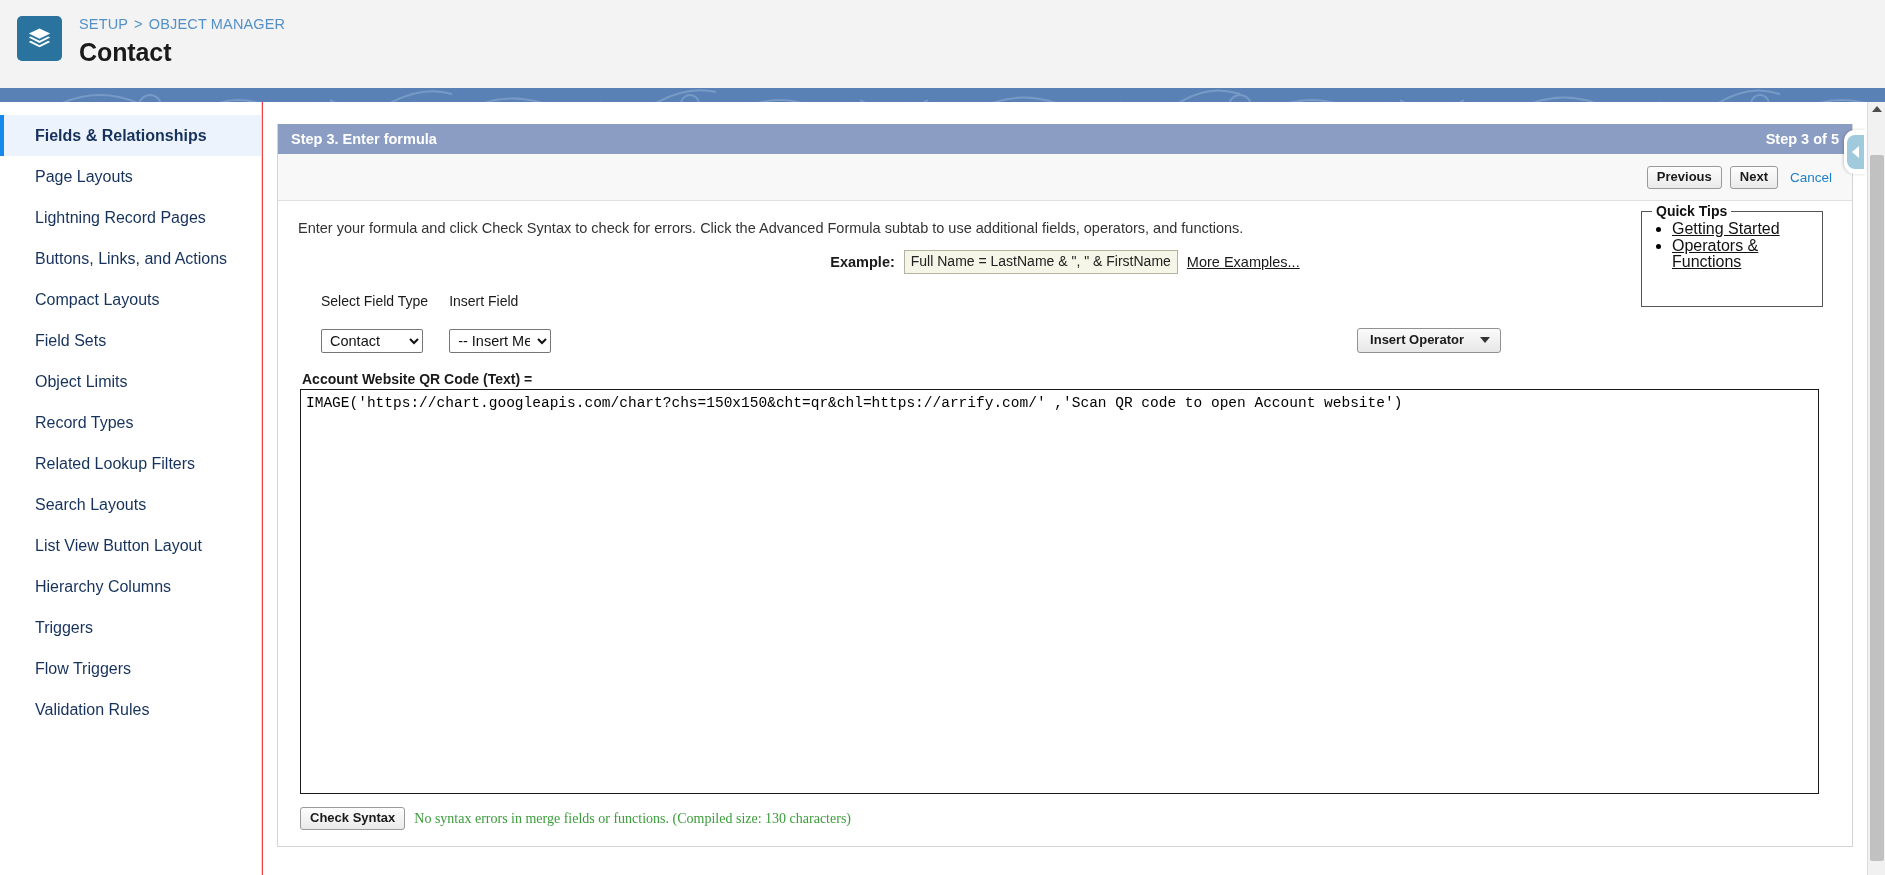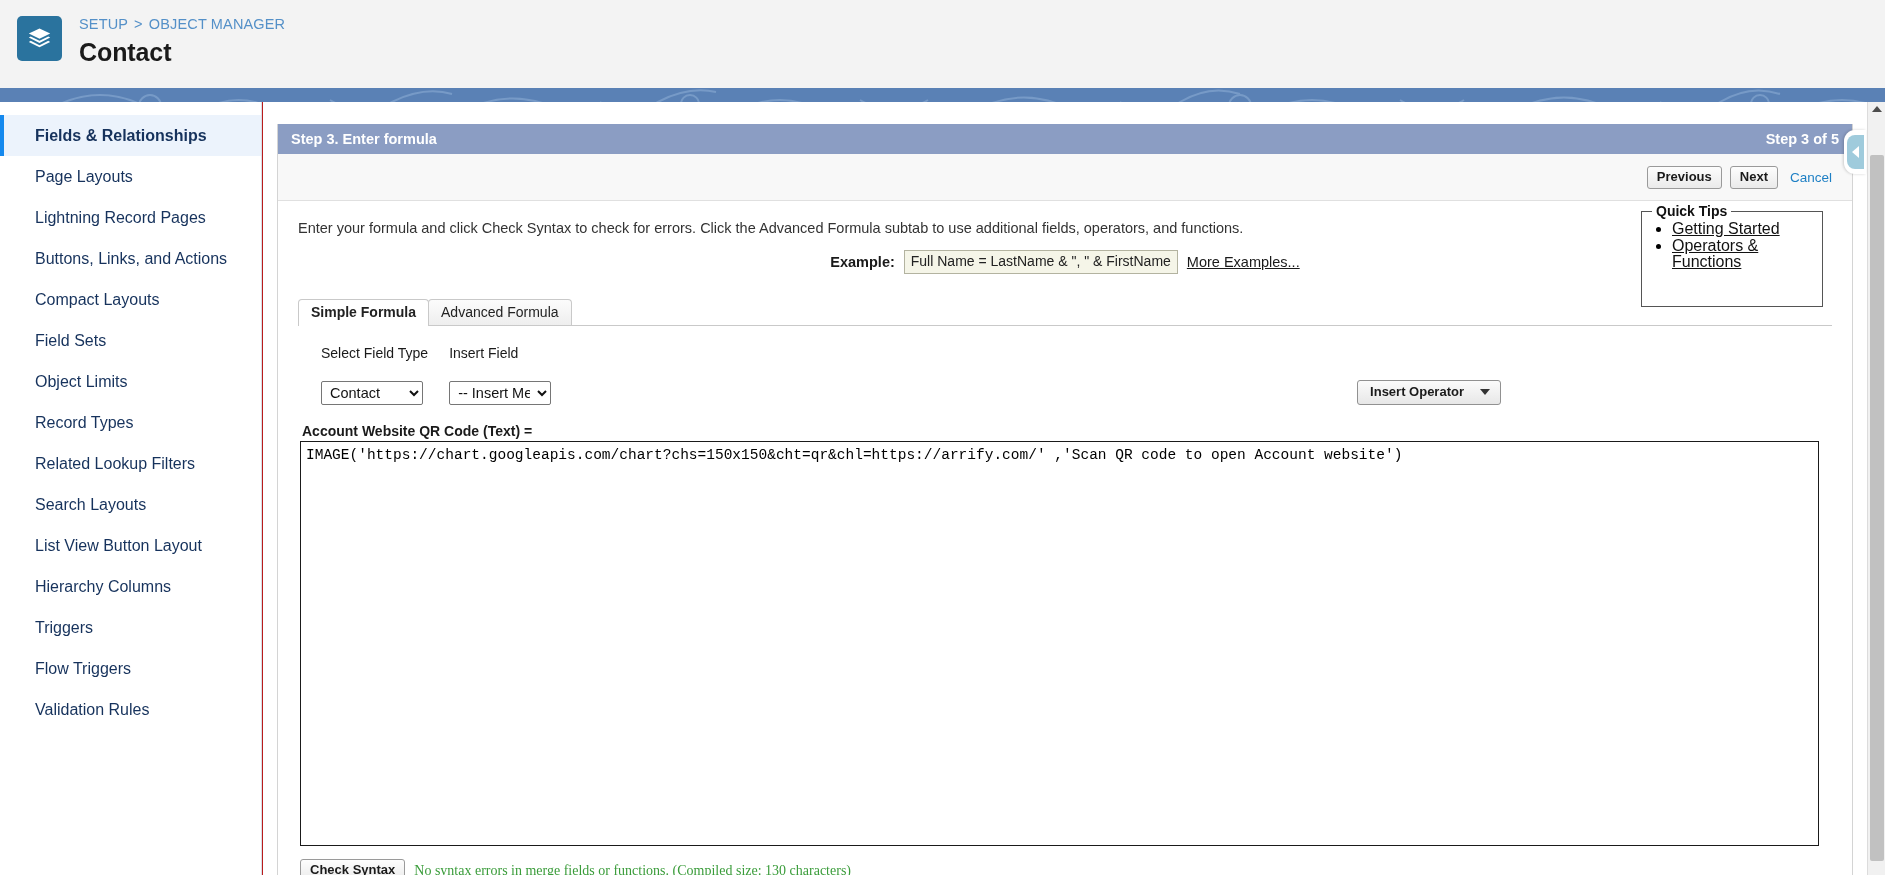--- a/index.html
+++ b/index.html
@@ -5,21 +5,21 @@
 <style>
   * { box-sizing: border-box; }
   html, body {
     margin: 0; padding: 0;
     width: 1885px; height: 875px;
     overflow: hidden;
     background: #ffffff;
     font-family: "Liberation Sans", sans-serif;
     -webkit-font-smoothing: antialiased;
   }
-  .page { position: relative; width: 1885px; height: 875px; background: #b91c1c; }
+  .page { position: relative; width: 1885px; height: 875px; background: #ef4444; }
 
   
   .app-header {
     position: absolute; top: 0; left: 0; width: 1885px; height: 93px;
     background: #f3f3f3;
   }
   .header-inner { display: flex; align-items: flex-start; padding: 13px 0 0 17px; }
   .app-icon {
     width: 45px; height: 45px; border-radius: 5px;
     background: #2a739e; flex: none;
@@ -328,24 +328,20 @@
         </fieldset>
 
         <div class="instruct">Enter your formula and click Check Syntax to check for errors. Click the Advanced Formula subtab to use additional fields, operators, and functions.</div>
 
         <div class="example-row">
           <span class="example-label">Example:</span>
           <span class="example-box">Full Name = LastName &amp; ", " &amp; FirstName</span>
           <span class="example-more">More Examples...</span>
         </div>
 
-        <div class="tabs">
-          <div class="tab active">Simple Formula</div>
-          <div class="tab">Advanced Formula</div>
-        </div>
 
         <div class="field-bar">
           <div class="field-group">
             <label>Select Field Type</label>
             <select id="field-type-select" class="sf-select">
               <option>Contact</option>
             </select>
           </div>
           <div class="field-group">
             <label>Insert Field</label>

